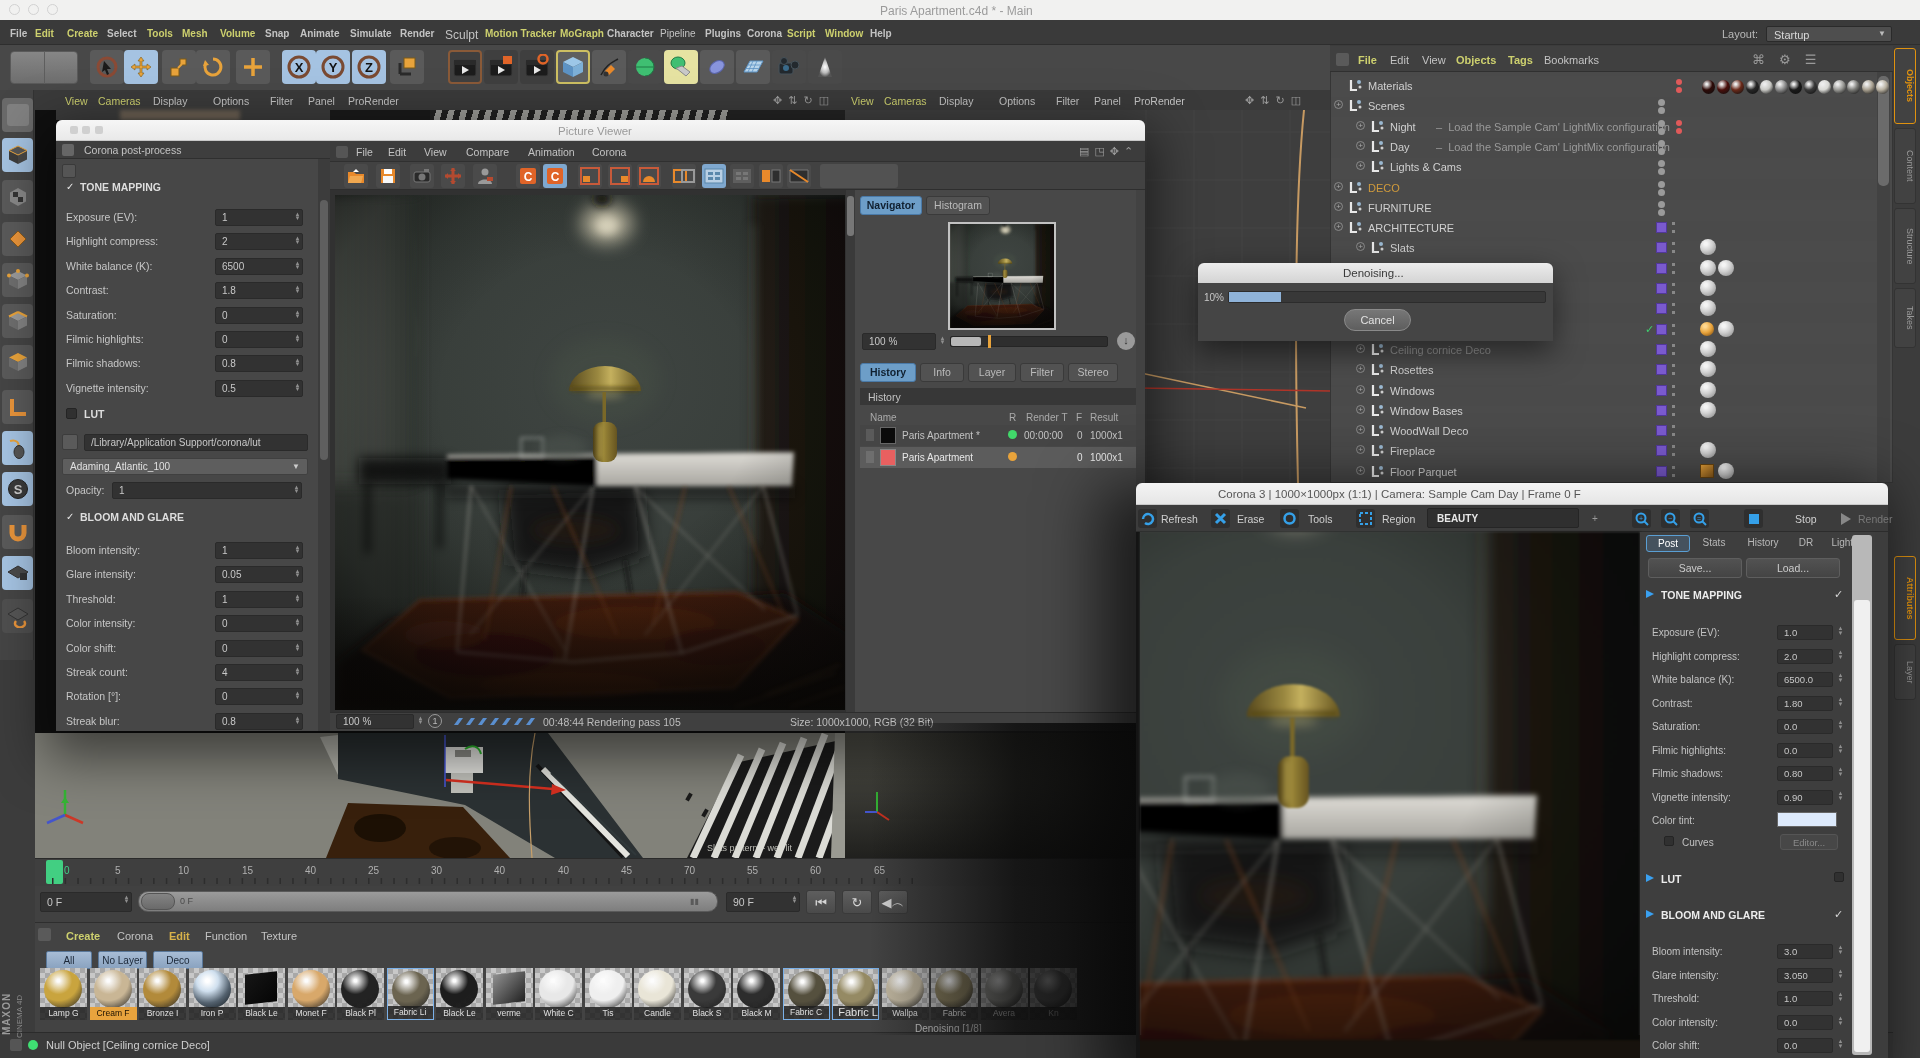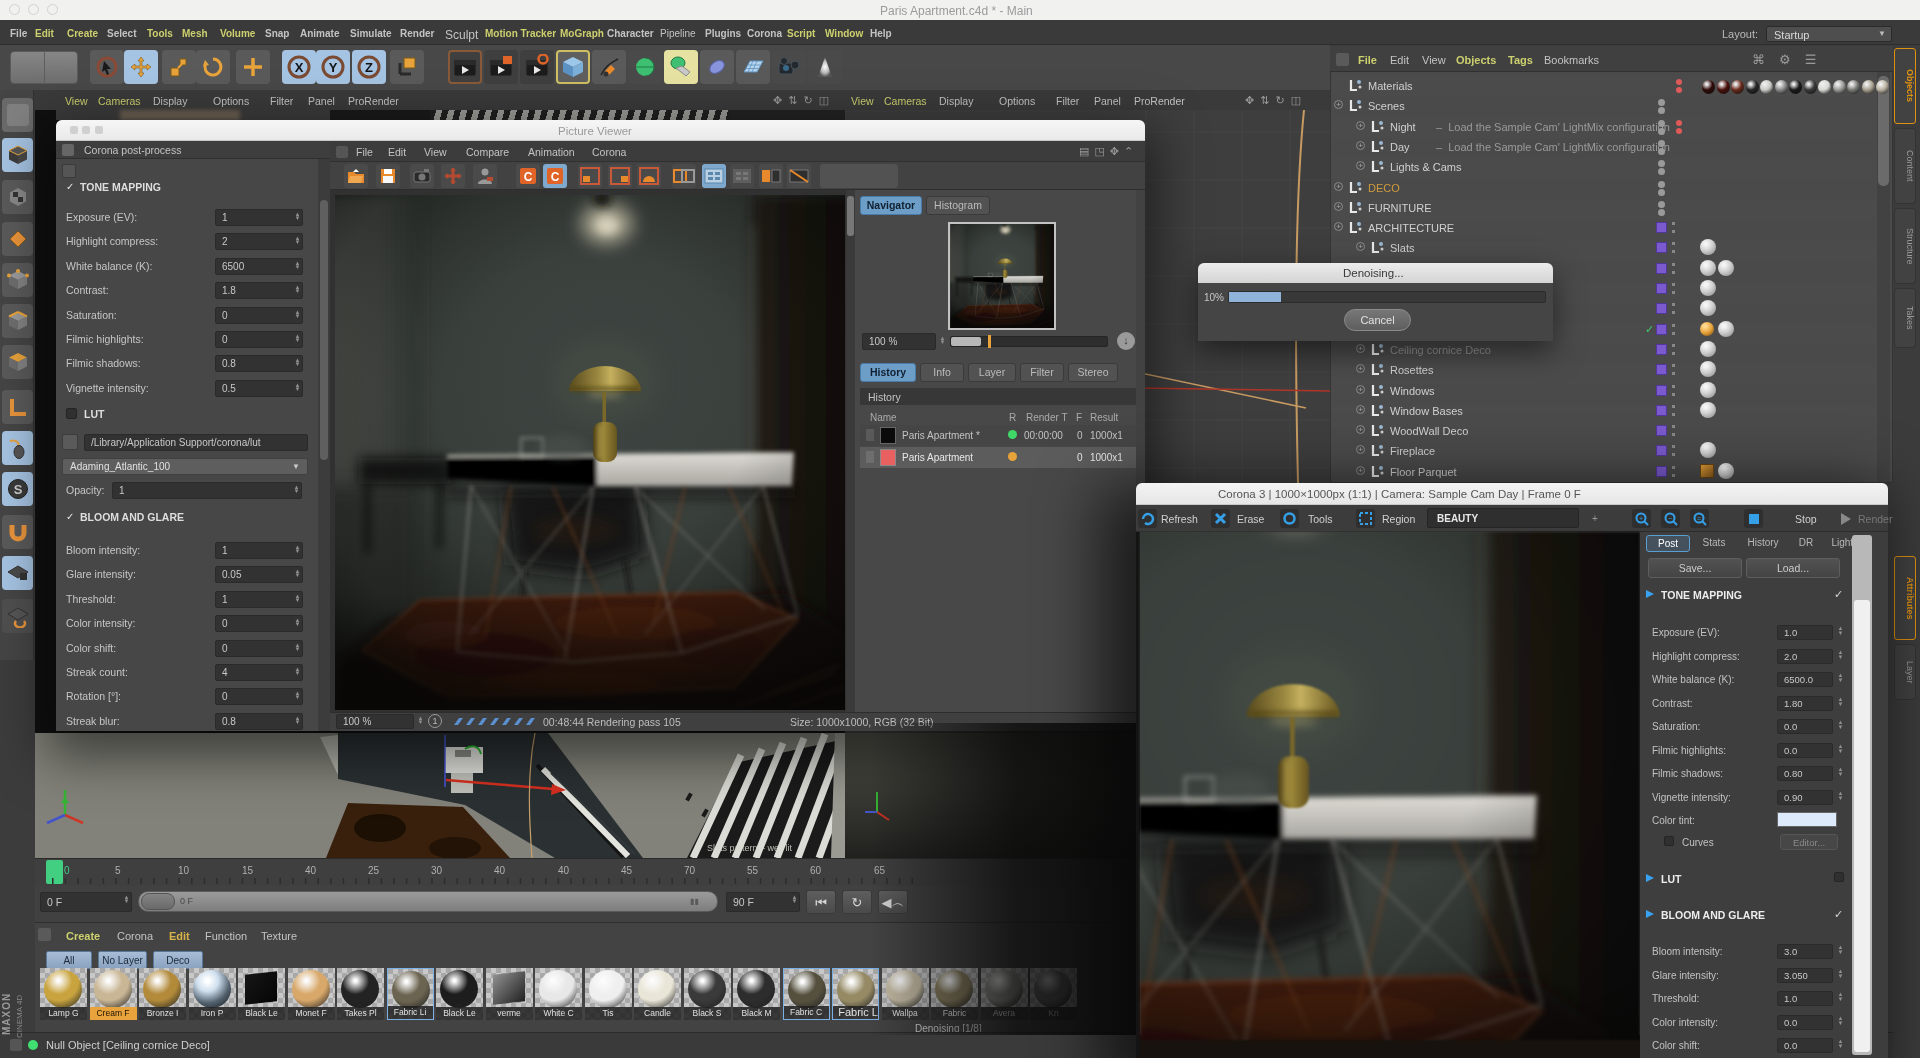--- a/index.html
+++ b/index.html
@@ -483,21 +483,21 @@
 <div class="abs" style="left:238.0px;top:968px;width:47px;height:52px;background:repeating-conic-gradient(#c8c8c8 0 25%,#a8a8a8 0 50%) 0 0/10px 10px">
     <div class="abs" style="left:7px;top:5px;width:32px;height:30px;background:linear-gradient(135deg,#161616,#000 130%);transform:skewY(-6deg)"></div>
     <div class="abs" style="left:0;bottom:0;width:100%;height:13px;background:rgba(30,30,30,0.85);color:#e0e0e0;font-size:8.5px;text-align:center;line-height:13px;overflow:hidden">Black Le</div>
   </div>
 <div class="abs" style="left:287.5px;top:968px;width:47px;height:52px;background:repeating-conic-gradient(#c8c8c8 0 25%,#a8a8a8 0 50%) 0 0/10px 10px">
     <div class="abs" style="left:4px;top:2px;width:38px;height:38px;border-radius:50%;background:radial-gradient(circle at 38% 28%,rgba(255,255,255,.95) 4%,#d8a86a 38%,#d8a86a 55%,rgba(0,0,0,.82) 96%)"></div>
     <div class="abs" style="left:0;bottom:0;width:100%;height:13px;background:rgba(30,30,30,0.85);color:#e0e0e0;font-size:8.5px;text-align:center;line-height:13px;overflow:hidden">Monet F</div>
   </div>
 <div class="abs" style="left:337.0px;top:968px;width:47px;height:52px;background:repeating-conic-gradient(#c8c8c8 0 25%,#a8a8a8 0 50%) 0 0/10px 10px">
     <div class="abs" style="left:4px;top:2px;width:38px;height:38px;border-radius:50%;background:radial-gradient(circle at 38% 28%,rgba(255,255,255,.95) 4%,#232323 38%,#232323 55%,rgba(0,0,0,.82) 96%)"></div>
-    <div class="abs" style="left:0;bottom:0;width:100%;height:13px;background:rgba(30,30,30,0.85);color:#e0e0e0;font-size:8.5px;text-align:center;line-height:13px;overflow:hidden">Takes Pl</div>
+    <div class="abs" style="left:0;bottom:0;width:100%;height:13px;background:rgba(30,30,30,0.85);color:#e0e0e0;font-size:8.5px;text-align:center;line-height:13px;overflow:hidden">Black Pl</div>
   </div>
 <div class="abs" style="left:386.5px;top:968px;width:47px;height:52px;border:1.5px solid #7ab0e8;background:repeating-conic-gradient(#c8c8c8 0 25%,#a8a8a8 0 50%) 0 0/10px 10px">
     <div class="abs" style="left:4px;top:2px;width:38px;height:38px;border-radius:50%;background:radial-gradient(circle at 38% 28%,rgba(255,255,255,.95) 4%,#6b6450 38%,#6b6450 55%,rgba(0,0,0,.82) 96%)"></div>
     <div class="abs" style="left:0;bottom:0;width:100%;height:13px;background:rgba(30,30,30,0.85);color:#e0e0e0;font-size:8.5px;text-align:center;line-height:13px;overflow:hidden">Fabric Li</div>
   </div>
 <div class="abs" style="left:436.0px;top:968px;width:47px;height:52px;background:repeating-conic-gradient(#c8c8c8 0 25%,#a8a8a8 0 50%) 0 0/10px 10px">
     <div class="abs" style="left:4px;top:2px;width:38px;height:38px;border-radius:50%;background:radial-gradient(circle at 38% 28%,rgba(255,255,255,.95) 4%,#1d1d1d 38%,#1d1d1d 55%,rgba(0,0,0,.82) 96%)"></div>
     <div class="abs" style="left:0;bottom:0;width:100%;height:13px;background:rgba(30,30,30,0.85);color:#e0e0e0;font-size:8.5px;text-align:center;line-height:13px;overflow:hidden">Black Le</div>
   </div>
 <div class="abs" style="left:485.5px;top:968px;width:47px;height:52px;background:repeating-conic-gradient(#c8c8c8 0 25%,#a8a8a8 0 50%) 0 0/10px 10px">

